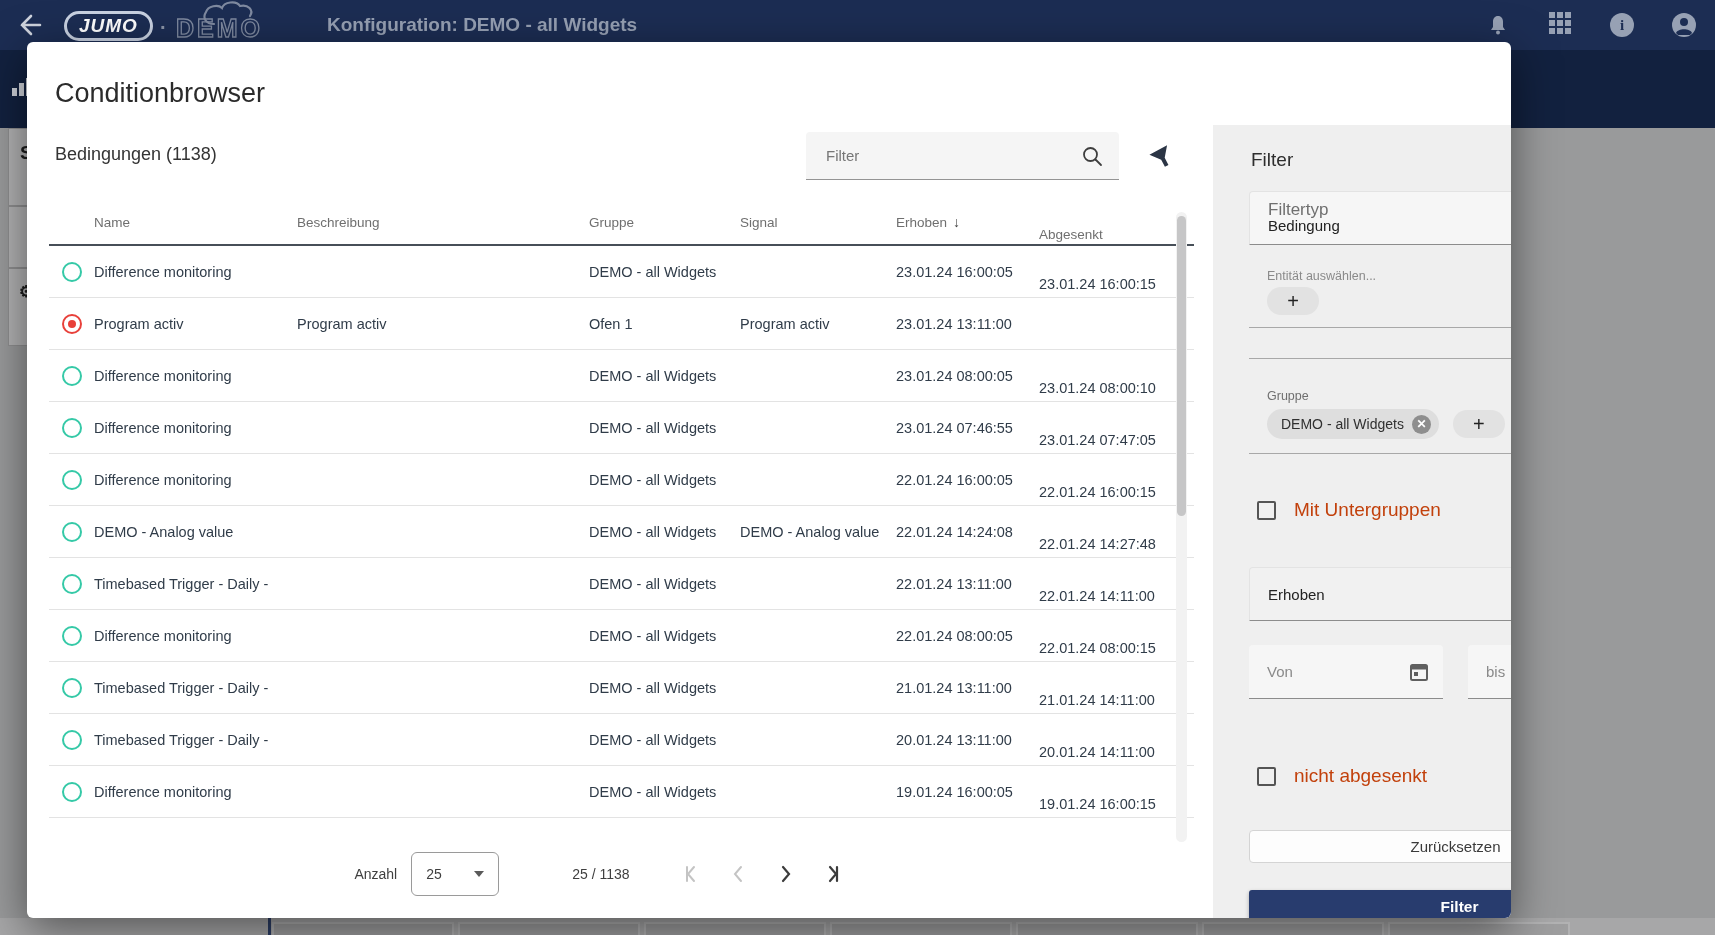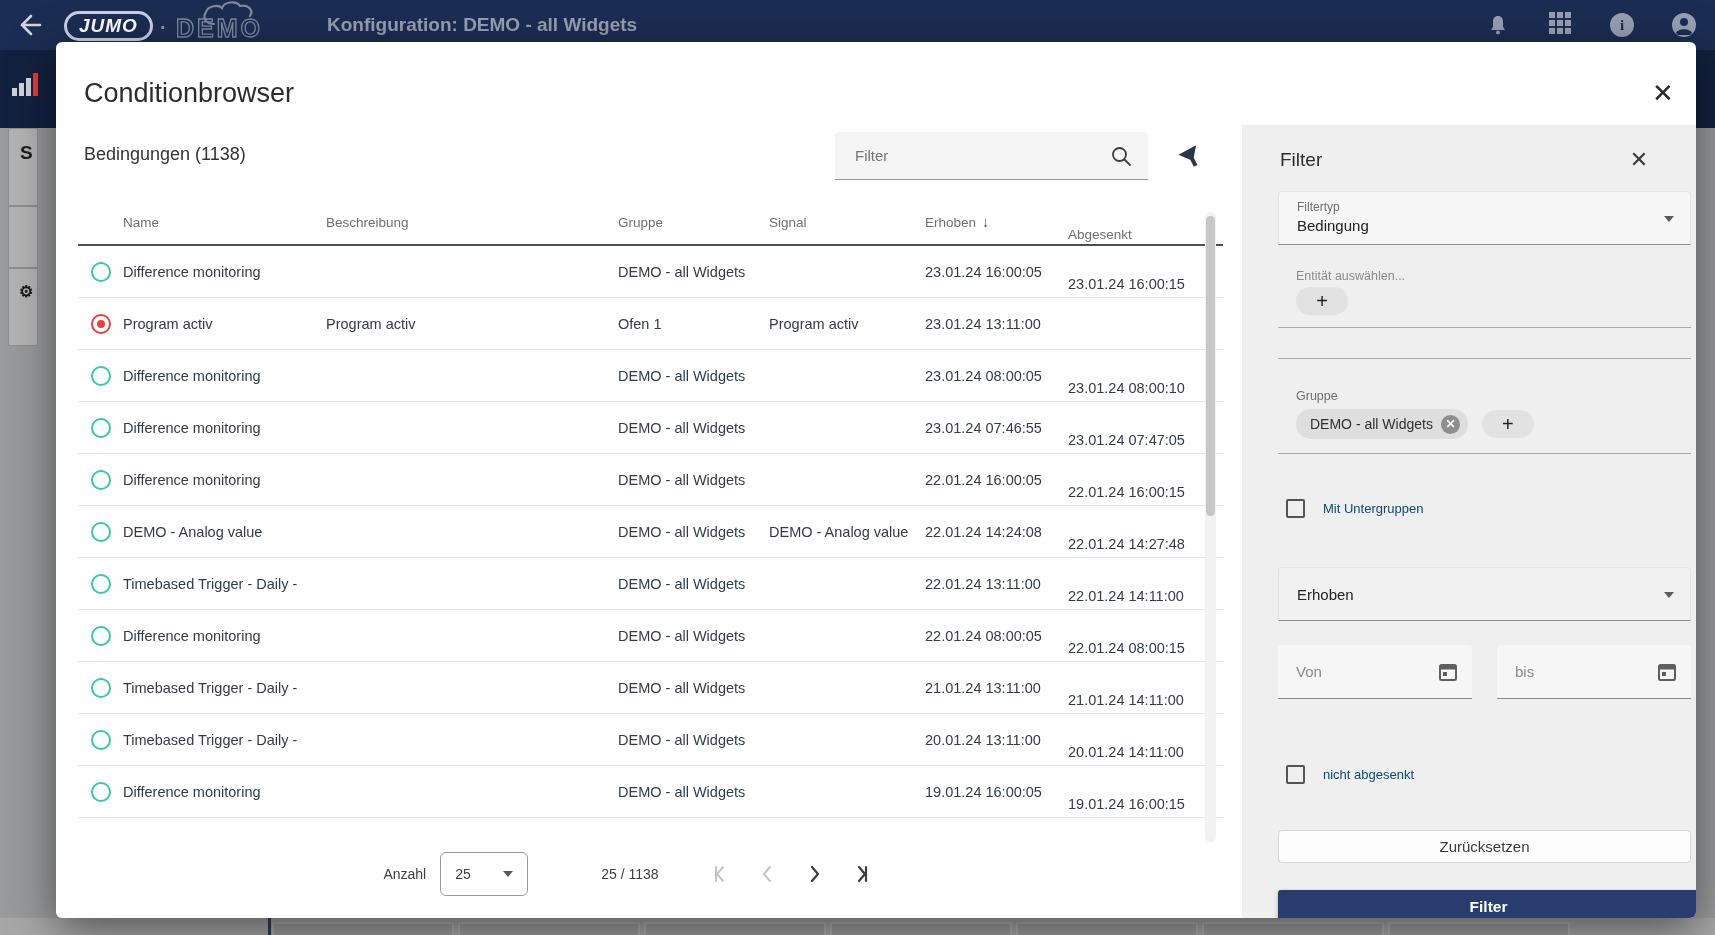--- a/index.html
+++ b/index.html
@@ -31,21 +31,21 @@
   .chart-ic { position:absolute; left:12px; top:70px; width:26px; height:30px; }
   .bgpanel { position:absolute; left:8px; width:30px; background:#b3b3b4; border:1px solid #8f8f90; }
   .bgp1 { top:128px; height:78px; } .bgp2 { top:206px; height:62px; } .bgp3 { top:268px; height:78px; }
   .bgglyph { position:absolute; font-weight:bold; color:#1d1d1d; font-size:19px; }
   
   .bgrid { position:absolute; top:918px; left:0; width:1715px; height:17px; background:#a7a7a8; }
   .bgrid .vline { position:absolute; left:268px; top:0; width:3px; height:17px; background:#2c3e66; }
   .bgrid .cell { position:absolute; top:4px; height:30px; background:#9e9e9f; border:2px solid #b2b2b3; }
 
   
-  .modal { position:absolute; left:56px; top:42px; width:1640px; height:876px; background:#fff;
+  .modal { position:absolute; left:27px; top:42px; width:1484px; height:876px; background:#fff;
            border-radius:6px; box-shadow:0 12px 45px rgba(0,0,0,.5); z-index:10; overflow:hidden;padding-left:42px; }
   .m-title { position:absolute; left:28px; top:36px; font-size:27px; color:#2b2b2b; }
   .m-close { position:absolute; left:1592px; top:36px; width:30px; height:30px; font-size:26px; color:#2b2b2b;
              display:flex; align-items:center; justify-content:center; cursor:pointer; }
   .m-sub { position:absolute; left:28px; top:102px; font-size:18px; color:#343434; }
 
   .searchbox { position:absolute; left:779px; top:90px; width:313px; height:48px; background:#f5f5f5;
                border-radius:4px 4px 0 0; border-bottom:1px solid #949494; display:flex; align-items:center; }
   .searchbox input { flex:1; border:none; background:transparent; outline:none; margin-left:20px;
                      font-size:15px; color:#333; font-family:"Liberation Sans",sans-serif; }
@@ -82,32 +82,32 @@
   .caret { width:0; height:0; border-left:5px solid transparent; border-right:5px solid transparent;
            border-top:6px solid #5a5a5a; }
 
   
   .fpanel { position:absolute; left:1186px; top:83px; width:454px; height:815px; background:#efefef; }
   .fp-title { position:absolute; left:38px; top:24px; font-size:19px; color:#2e2e2e; }
   .fp-close { position:absolute; left:384px; top:22px; width:26px; height:26px; font-size:22px; color:#3b3b3b;
               display:flex; align-items:center; justify-content:center; cursor:pointer; }
   .field { position:absolute; left:36px; width:413px; background:#f6f6f6; border:1px solid #e3e3e3;
            border-bottom:1px solid #8c8c8c; border-radius:4px 4px 0 0; }
-  .f-label { position:absolute; left:18px; top:8px; font-size:12px; color:#6f6f6f; }
+  .f-label { position:absolute; left:18px; top:8px; font-size:17px; color:#6f6f6f; }
   .f-value { position:absolute; left:18px; bottom:10px; font-size:15px; color:#222; }
   .f-caret { position:absolute; right:16px; top:50%; margin-top:-2px; }
   .section-line { position:absolute; left:36px; width:413px; border-bottom:1px solid #a8a8a8; }
   .pill-btn { display:inline-flex; align-items:center; justify-content:center; width:52px; height:28px;
               background:#e2e2e2; border-radius:15px; font-size:20px; color:#222; cursor:pointer; }
   .chip { display:inline-flex; align-items:center; gap:8px; height:30px; background:#dedede;
           border-radius:16px; padding:0 8px 0 14px; font-size:14px; color:#303030; }
   .chip .x { width:19px; height:19px; border-radius:50%; background:#8e8e8e; color:#fff; font-size:12px;
              display:flex; align-items:center; justify-content:center; cursor:pointer; font-weight:bold;}
   .check-row { position:absolute; left:44px; display:flex; align-items:center; gap:18px;
-               font-size:13px; color:#0c4a6e; cursor:pointer; }
+               font-size:19px; color:#c2410c; cursor:pointer; }
   .checkbox { width:19px; height:19px; border:2px solid #545454; border-radius:2px; background:transparent; }
   .datebox { position:absolute; width:194px; height:54px; background:#f6f6f6; border-radius:4px 4px 0 0;
              border-bottom:1px solid #8c8c8c; display:flex; align-items:center; justify-content:space-between; }
   .datebox .ph { margin-left:18px; font-size:15px; color:#8a8a8a; }
   .datebox svg { margin-right:14px; }
   .btn-outline { position:absolute; left:36px; top:705px; width:413px; height:33px; background:#fdfdfd;
                  border:1px solid #d4d4d4; border-radius:4px; font-size:15px; color:#3a3a3a;
                  display:flex; align-items:center; justify-content:center; cursor:pointer; }
   .btn-primary { position:absolute; left:36px; top:765px; width:421px; height:33px; background:#283c6e;
                  border-radius:3px; box-shadow:0 2px 4px rgba(0,0,0,.3); font-size:15.5px; color:#fff;

